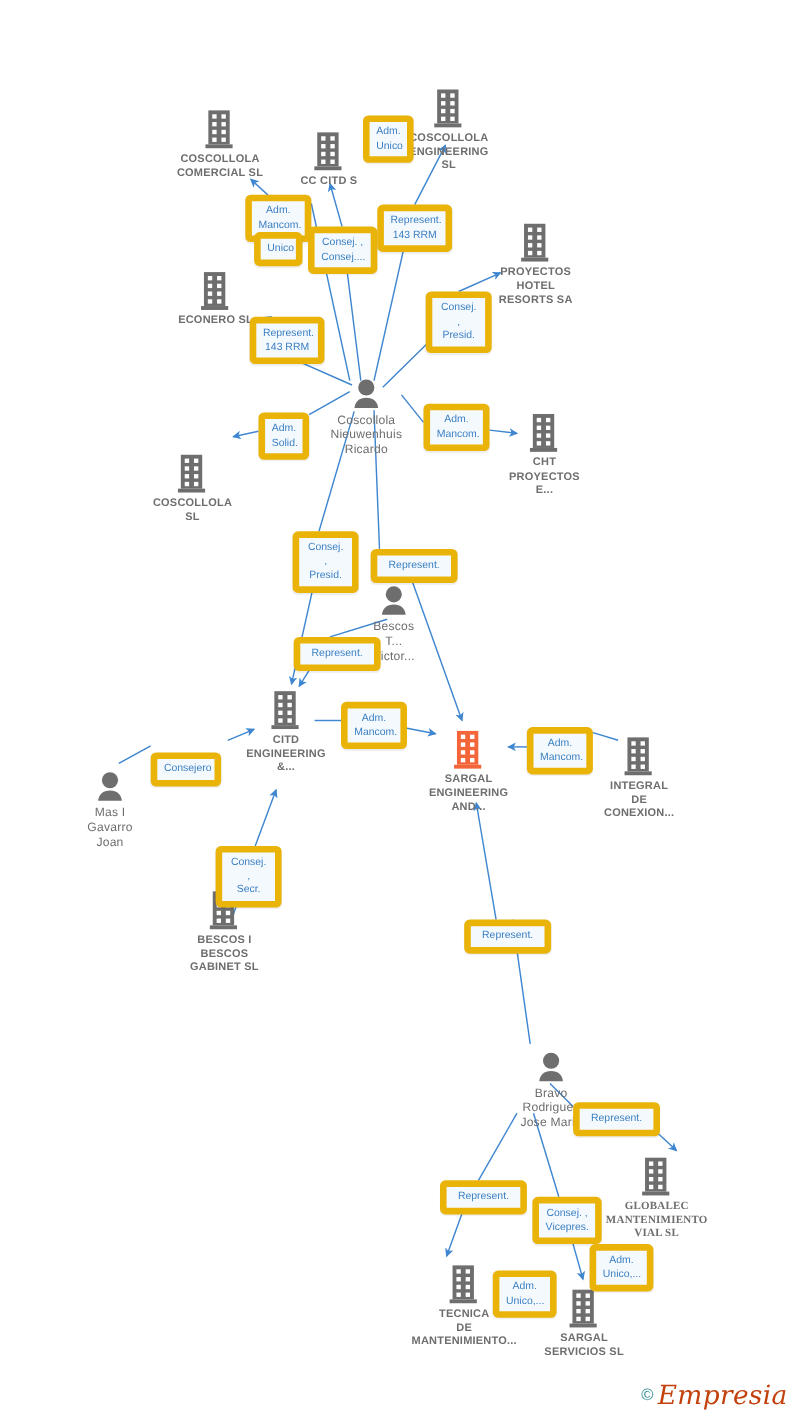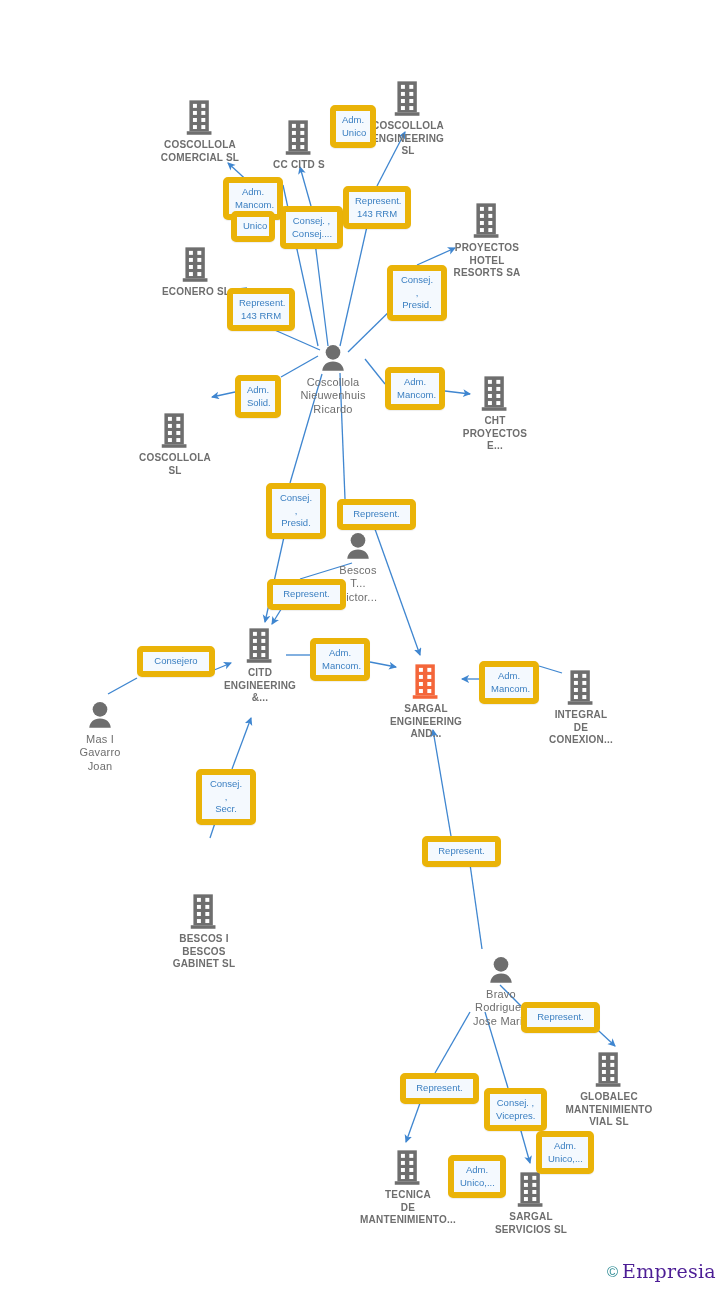--- a/index.html
+++ b/index.html
@@ -40,22 +40,22 @@
   }
 
   
   #watermark{
     position:absolute;right:12px;bottom:8px;
     display:flex;align-items:center;gap:4px;
     font-size:17px;
   }
   #watermark .cmark{color:#2b8a93;font-size:15px;}
   #watermark .wname{
-    color:#4c1d95;font-family:"DejaVu Serif","Liberation Serif",serif;
-    font-size:19px;letter-spacing:.3px;
+    color:#c2410c;font-family:"DejaVu Serif","Liberation Serif",serif;
+    font-style:italic;font-size:24px;letter-spacing:.3px;
   }
 </style>
 </head>
 <body>
 
 <div id="stage">
 
   <svg id="edges" viewBox="0 0 728 1290" xmlns="http://www.w3.org/2000/svg">
     <defs>
       <marker id="ah" markerWidth="7" markerHeight="7" refX="5.4" refY="3" orient="auto">
@@ -318,21 +318,21 @@
       </div>
       <div class="node person" style="left: 35px; top: 700.5px; width: 130px;">
         <span class="glyph"><svg width="30" height="29" viewBox="0 0 34 32" xmlns="http://www.w3.org/2000/svg">
             <circle cx="17" cy="9" r="8.3" fill="#6e6e6e"></circle>
             <path d="M17 19.5c-7.2 0-11.6 4.2-12.2 10.5h24.4C28.6 23.7 24.2 19.5 17 19.5z" fill="#6e6e6e"></path>
           </svg></span>
         <div class="caption">Mas I
 Gavarro
 Joan</div>
       </div>
-      <div class="node company" style="left: 139px; top: 894px; width: 130px; align-items: center;">
+      <div class="node company" style="left: 139px; top: 810px; width: 130px; align-items: center;">
         <span class="glyph"><svg width="30" height="36" viewBox="0 0 34 40" xmlns="http://www.w3.org/2000/svg">
             <rect x="5" y="0" width="22" height="35" fill="#6e6e6e"></rect>
             <rect x="2" y="35" width="28" height="4" fill="#6e6e6e"></rect>
             <g fill="#ffffff">
               <rect x="9" y="4" width="4.5" height="4.5"></rect>
               <rect x="18.5" y="4" width="4.5" height="4.5"></rect>
               <rect x="9" y="12" width="4.5" height="4.5"></rect>
               <rect x="18.5" y="12" width="4.5" height="4.5"></rect>
               <rect x="9" y="20" width="4.5" height="4.5"></rect>
               <rect x="18.5" y="20" width="4.5" height="4.5"></rect>
@@ -346,40 +346,40 @@
       </div>
       <div class="node person" style="left: 436px; top: 955.5px; width: 130px;">
         <span class="glyph"><svg width="30" height="29" viewBox="0 0 34 32" xmlns="http://www.w3.org/2000/svg">
             <circle cx="17" cy="9" r="8.3" fill="#6e6e6e"></circle>
             <path d="M17 19.5c-7.2 0-11.6 4.2-12.2 10.5h24.4C28.6 23.7 24.2 19.5 17 19.5z" fill="#6e6e6e"></path>
           </svg></span>
         <div class="caption">Bravo
 Rodriguez
 Jose Maria</div>
       </div>
-      <div class="node company" style="left: 544px; top: 1052px; width: 130px;">
+      <div class="node company" style="left: 532px; top: 1052px; width: 130px; font-family: Liberation Serif, serif;">
         <span class="glyph"><svg width="30" height="36" viewBox="0 0 34 40" xmlns="http://www.w3.org/2000/svg">
             <rect x="5" y="0" width="22" height="35" fill="#6e6e6e"></rect>
             <rect x="2" y="35" width="28" height="4" fill="#6e6e6e"></rect>
             <g fill="#ffffff">
               <rect x="9" y="4" width="4.5" height="4.5"></rect>
               <rect x="18.5" y="4" width="4.5" height="4.5"></rect>
               <rect x="9" y="12" width="4.5" height="4.5"></rect>
               <rect x="18.5" y="12" width="4.5" height="4.5"></rect>
               <rect x="9" y="20" width="4.5" height="4.5"></rect>
               <rect x="18.5" y="20" width="4.5" height="4.5"></rect>
               <rect x="9" y="28" width="4.5" height="4.5"></rect>
               <rect x="18.5" y="28" width="4.5" height="4.5"></rect>
             </g>
           </svg></span>
         <div class="caption">GLOBALEC
 MANTENIMIENTO
 VIAL SL</div>
       </div>
-      <div class="node company" style="left: 343px; top: 1150px; width: 130px;">
+      <div class="node company" style="left: 357px; top: 1150px; width: 130px;">
         <span class="glyph"><svg width="30" height="36" viewBox="0 0 34 40" xmlns="http://www.w3.org/2000/svg">
             <rect x="5" y="0" width="22" height="35" fill="#6e6e6e"></rect>
             <rect x="2" y="35" width="28" height="4" fill="#6e6e6e"></rect>
             <g fill="#ffffff">
               <rect x="9" y="4" width="4.5" height="4.5"></rect>
               <rect x="18.5" y="4" width="4.5" height="4.5"></rect>
               <rect x="9" y="12" width="4.5" height="4.5"></rect>
               <rect x="18.5" y="12" width="4.5" height="4.5"></rect>
               <rect x="9" y="20" width="4.5" height="4.5"></rect>
               <rect x="18.5" y="20" width="4.5" height="4.5"></rect>
@@ -429,21 +429,21 @@
       <div class="chip" style="left: 235px; top: 375px; width: 46px; min-height: 35px;">Adm.
 Solid.</div>
       <div class="chip" style="left: 266px; top: 483px; width: 60px; min-height: 36px;">Consej. ,
 Presid.</div>
       <div class="chip" style="left: 337px; top: 499px; width: 79px; min-height: 19px;">Represent.</div>
       <div class="chip" style="left: 267px; top: 579px; width: 79px; min-height: 19px;">Represent.</div>
       <div class="chip" style="left: 310px; top: 638px; width: 60px; min-height: 35px;">Adm.
 Mancom.</div>
       <div class="chip" style="left: 479px; top: 661px; width: 60px; min-height: 35px;">Adm.
 Mancom.</div>
-      <div class="chip" style="left: 137px; top: 646px; width: 78px; min-height: 19px;">Consejero</div>
+      <div class="chip" style="left: 137px; top: 684px; width: 64px; min-height: 19px;">Consejero</div>
       <div class="chip" style="left: 196px; top: 769px; width: 60px; min-height: 36px;">Consej. ,
 Secr.</div>
       <div class="chip" style="left: 422px; top: 836px; width: 79px; min-height: 19px;">Represent.</div>
       <div class="chip" style="left: 521px; top: 1002px; width: 79px; min-height: 19px;">Represent.</div>
       <div class="chip" style="left: 400px; top: 1073px; width: 79px; min-height: 19px;">Represent.</div>
       <div class="chip" style="left: 484px; top: 1088px; width: 63px; min-height: 36px;">Consej. ,
 Vicepres.</div>
       <div class="chip" style="left: 536px; top: 1131px; width: 58px; min-height: 36px;">Adm.
 Unico,...</div>
       <div class="chip" style="left: 448px; top: 1155px; width: 58px; min-height: 36px;">Adm.

